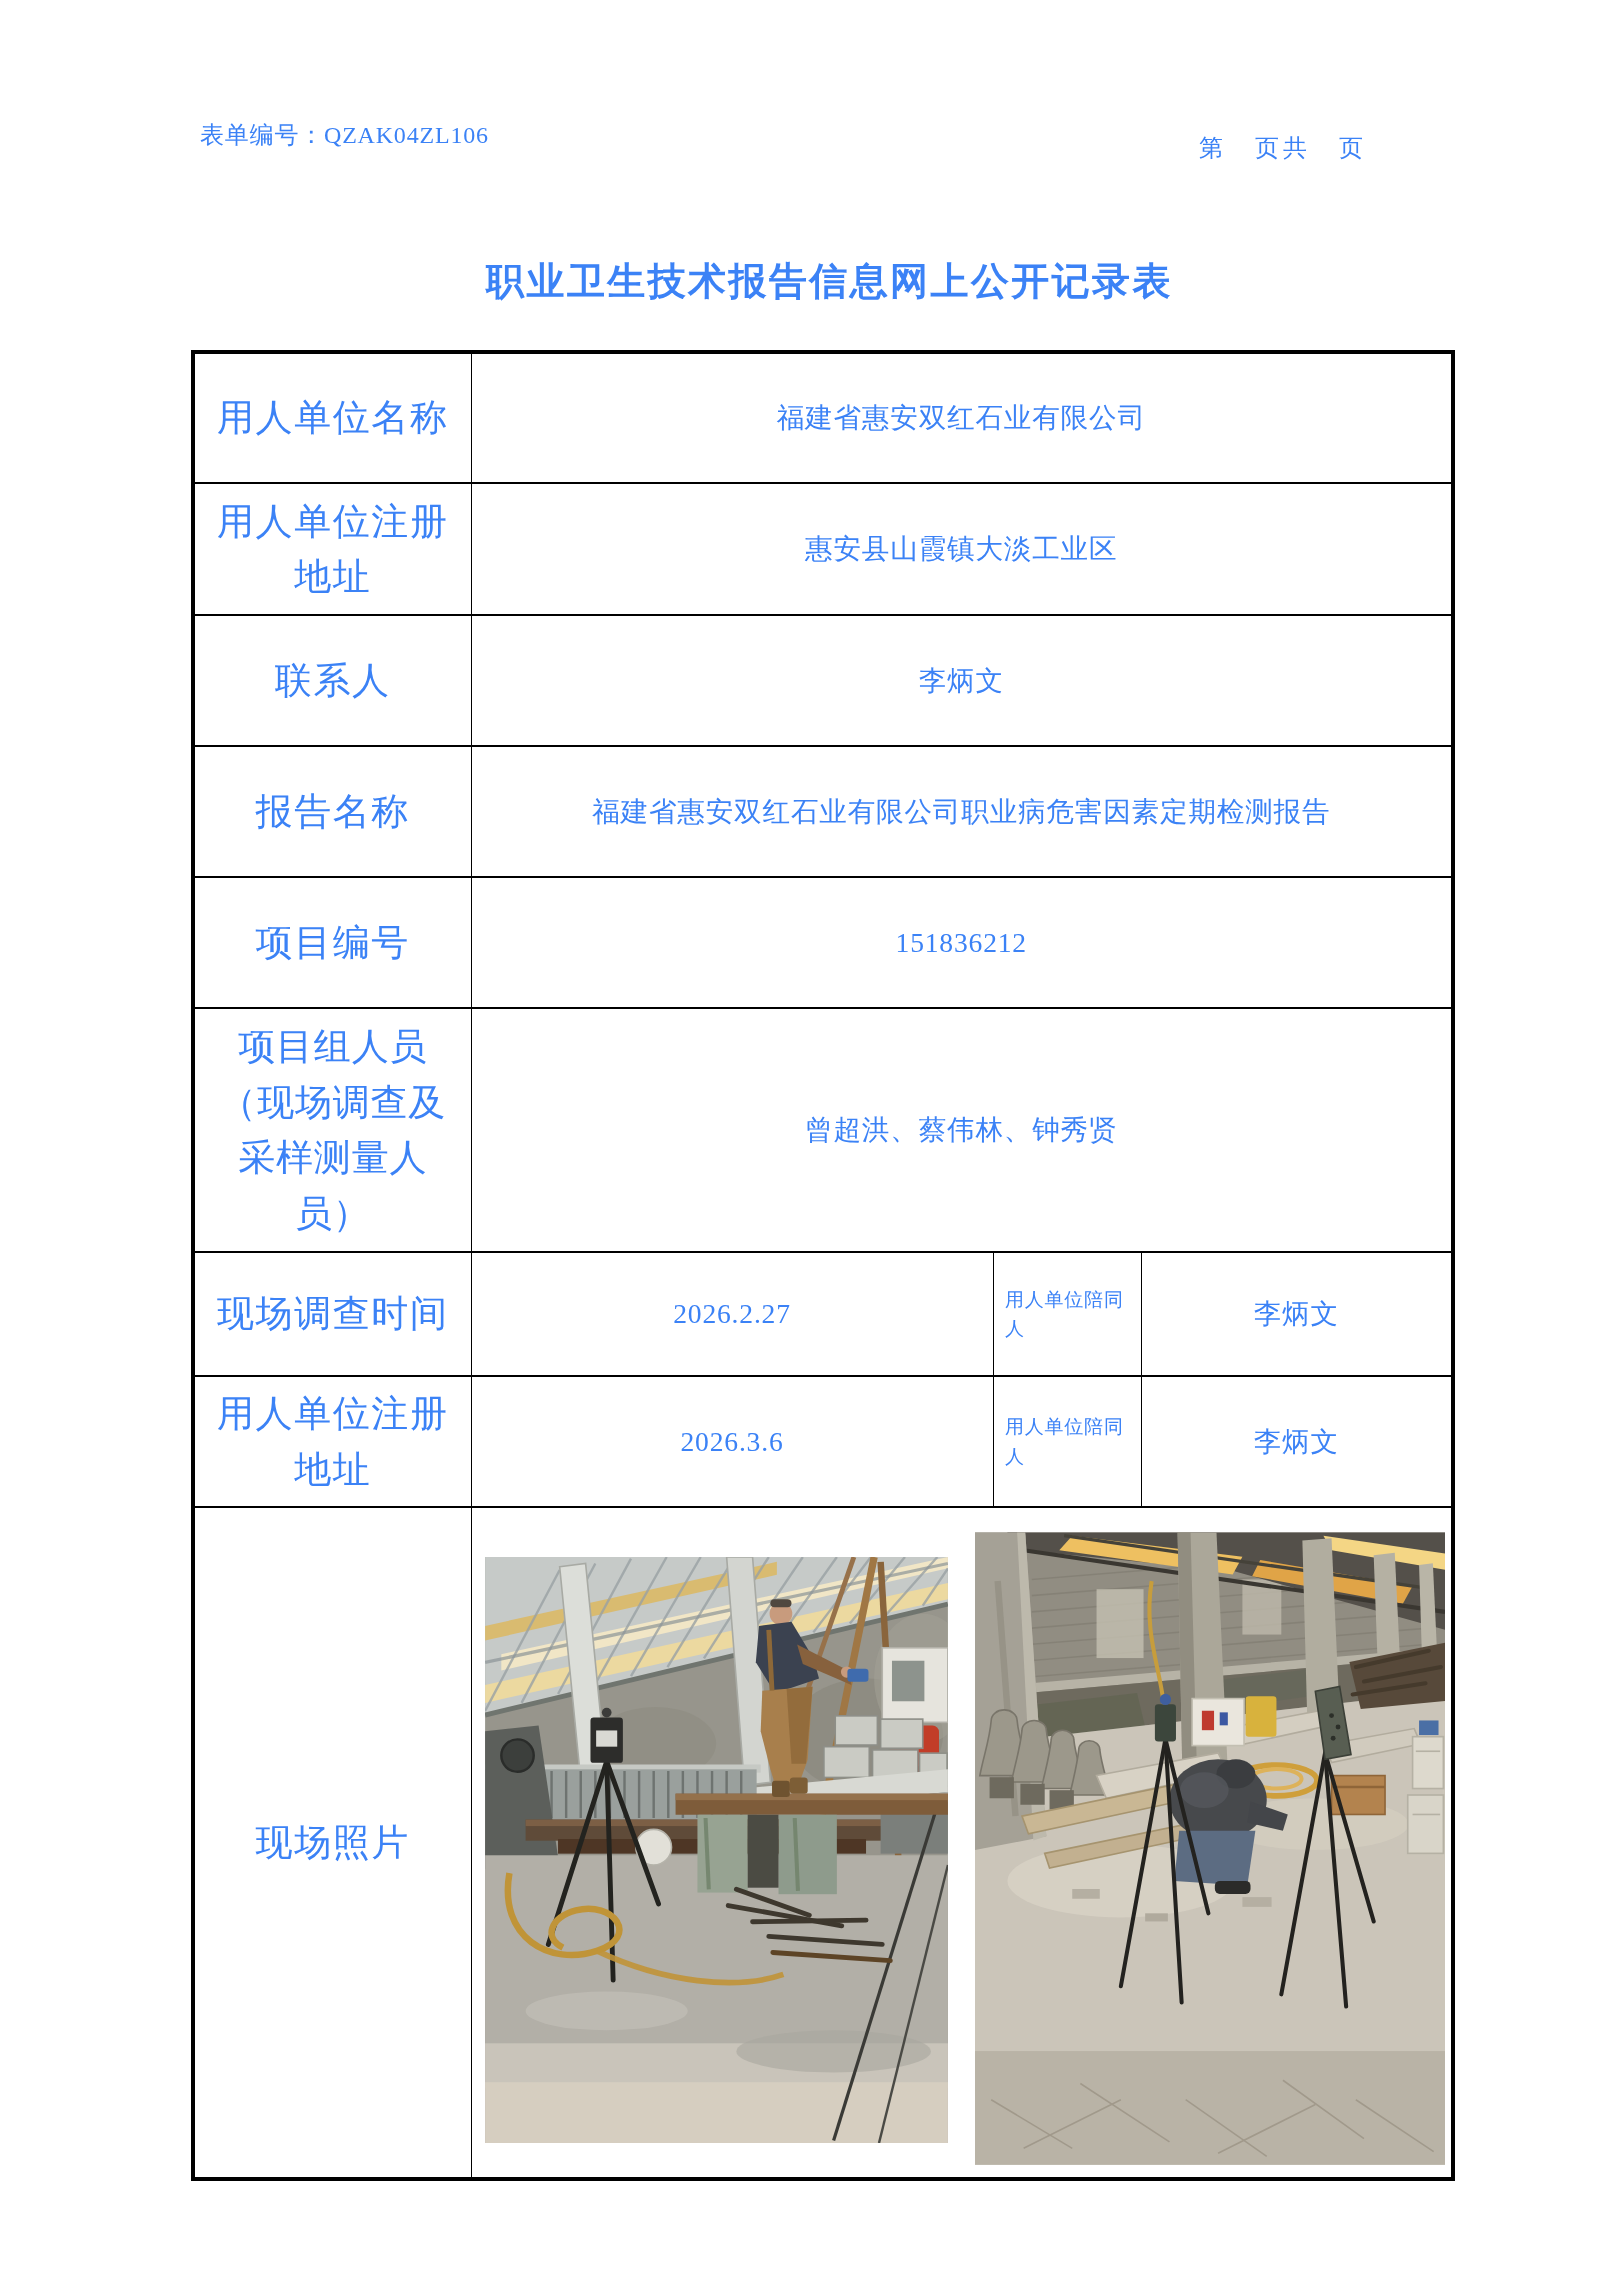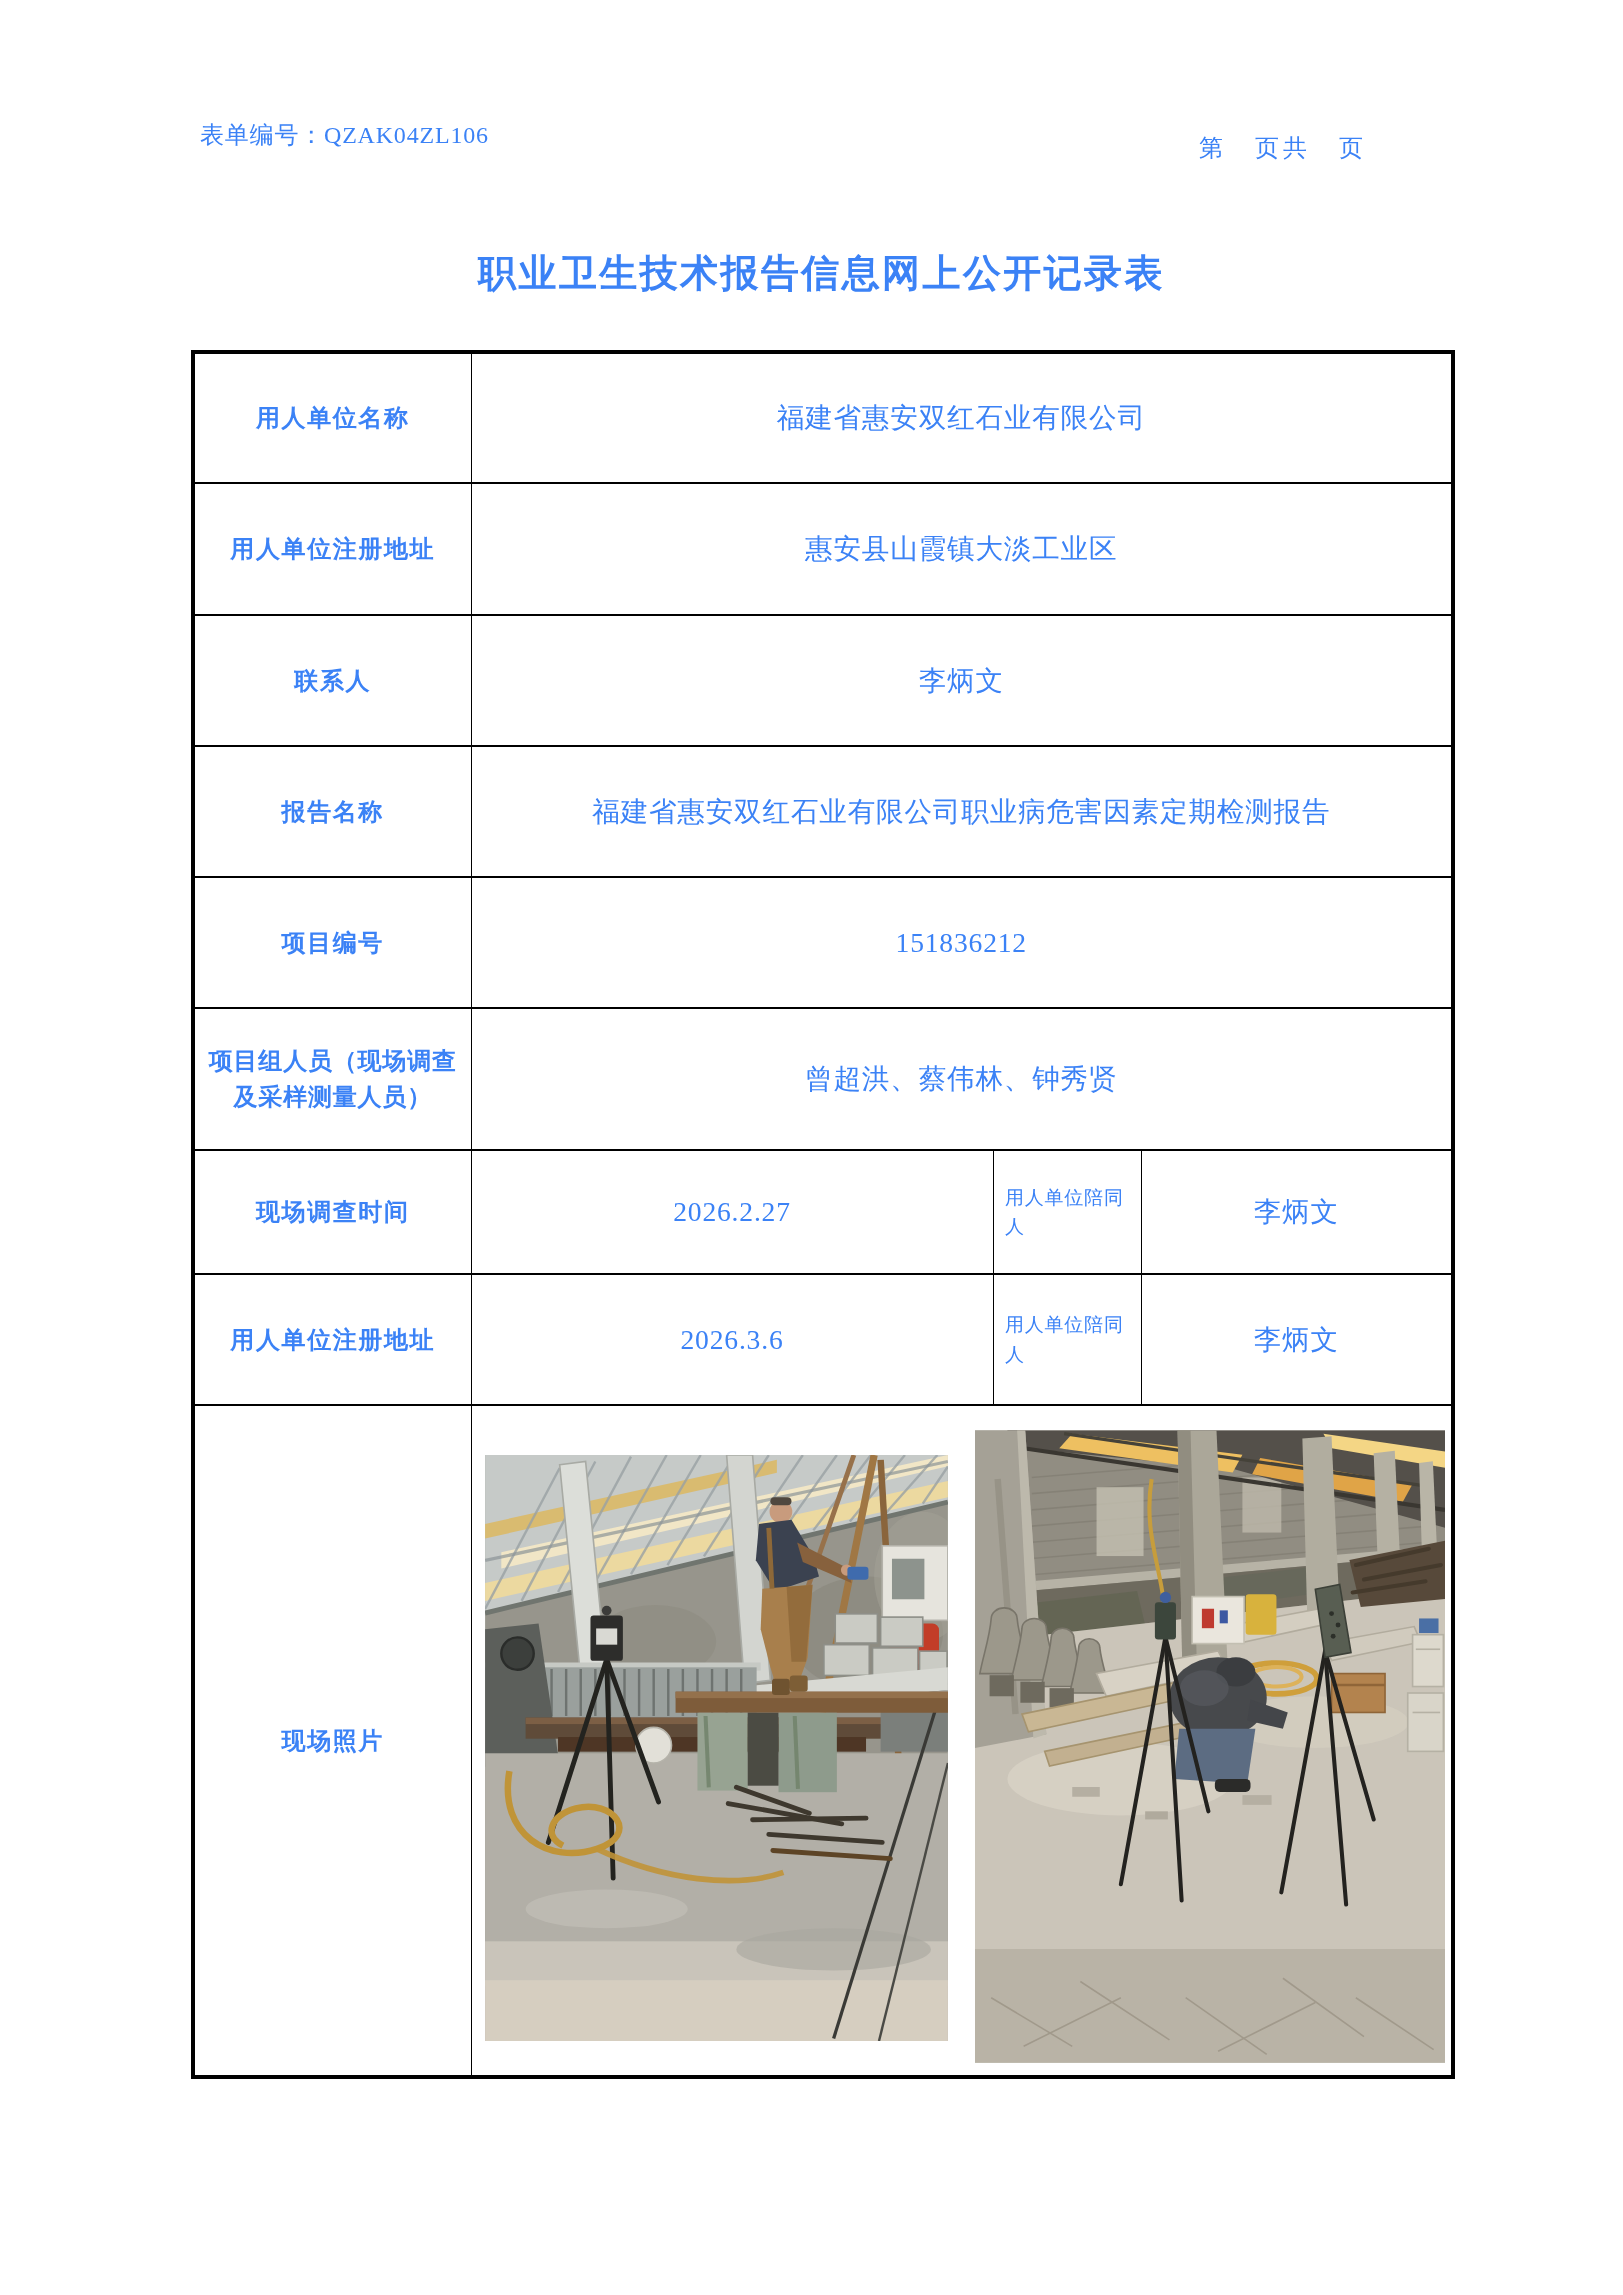--- a/index.html
+++ b/index.html
@@ -3,33 +3,33 @@
 <meta charset="utf-8">
 <style>
   html,body{margin:0;padding:0;background:#ffffff;}
   .page{
     position:relative;width:1623px;height:2295px;background:#ffffff;
     font-family:"Liberation Serif","DejaVu Serif",serif;color:#3b82f6;overflow:hidden;
   }
   .hdr-left{position:absolute;left:200px;top:119px;font-size:24px;letter-spacing:0.8px;}
   .hdr-right{position:absolute;left:1199px;top:132px;font-size:24px;letter-spacing:4px;}
   .doc-title{
-    position:absolute;left:191px;top:248px;width:1261px;margin:0;
+    position:absolute;left:191px;top:248px;width:1261px;margin:8px;
     text-align:center;font-size:38px;font-weight:bold;letter-spacing:2.4px;
   }
   table.record{
     position:absolute;left:191px;top:350px;width:1261px;
     border-collapse:collapse;table-layout:fixed;
     border:4.9px solid #000;
   }
   table.record td{
     border:1.6px solid #000;border-top-width:2.4px;border-bottom-width:2.4px;
     vertical-align:middle;padding:0 11.4px;overflow:hidden;
   }
-  td.lbl{font-weight:bold;font-size:24px;text-align:center;letter-spacing:1.6px;line-height:1.5;}
+  td.lbl{font-weight:normal;font-size:37px;text-align:center;letter-spacing:1.6px;line-height:1.5;}
   td.val{font-size:27.6px;text-align:center;letter-spacing:0.8px;line-height:1.5;}
   td.escort{font-weight:normal;font-size:19px;text-align:left;letter-spacing:0.8px;line-height:1.55;padding:0 16px;}
   td.photocell{position:relative;padding:0;}
   .photo{position:absolute;display:block;}
   .photo-left{left:13.8px;top:49px;}
   .photo-right{left:503px;top:24px;}
 </style>
 </head>
 <body>
 

